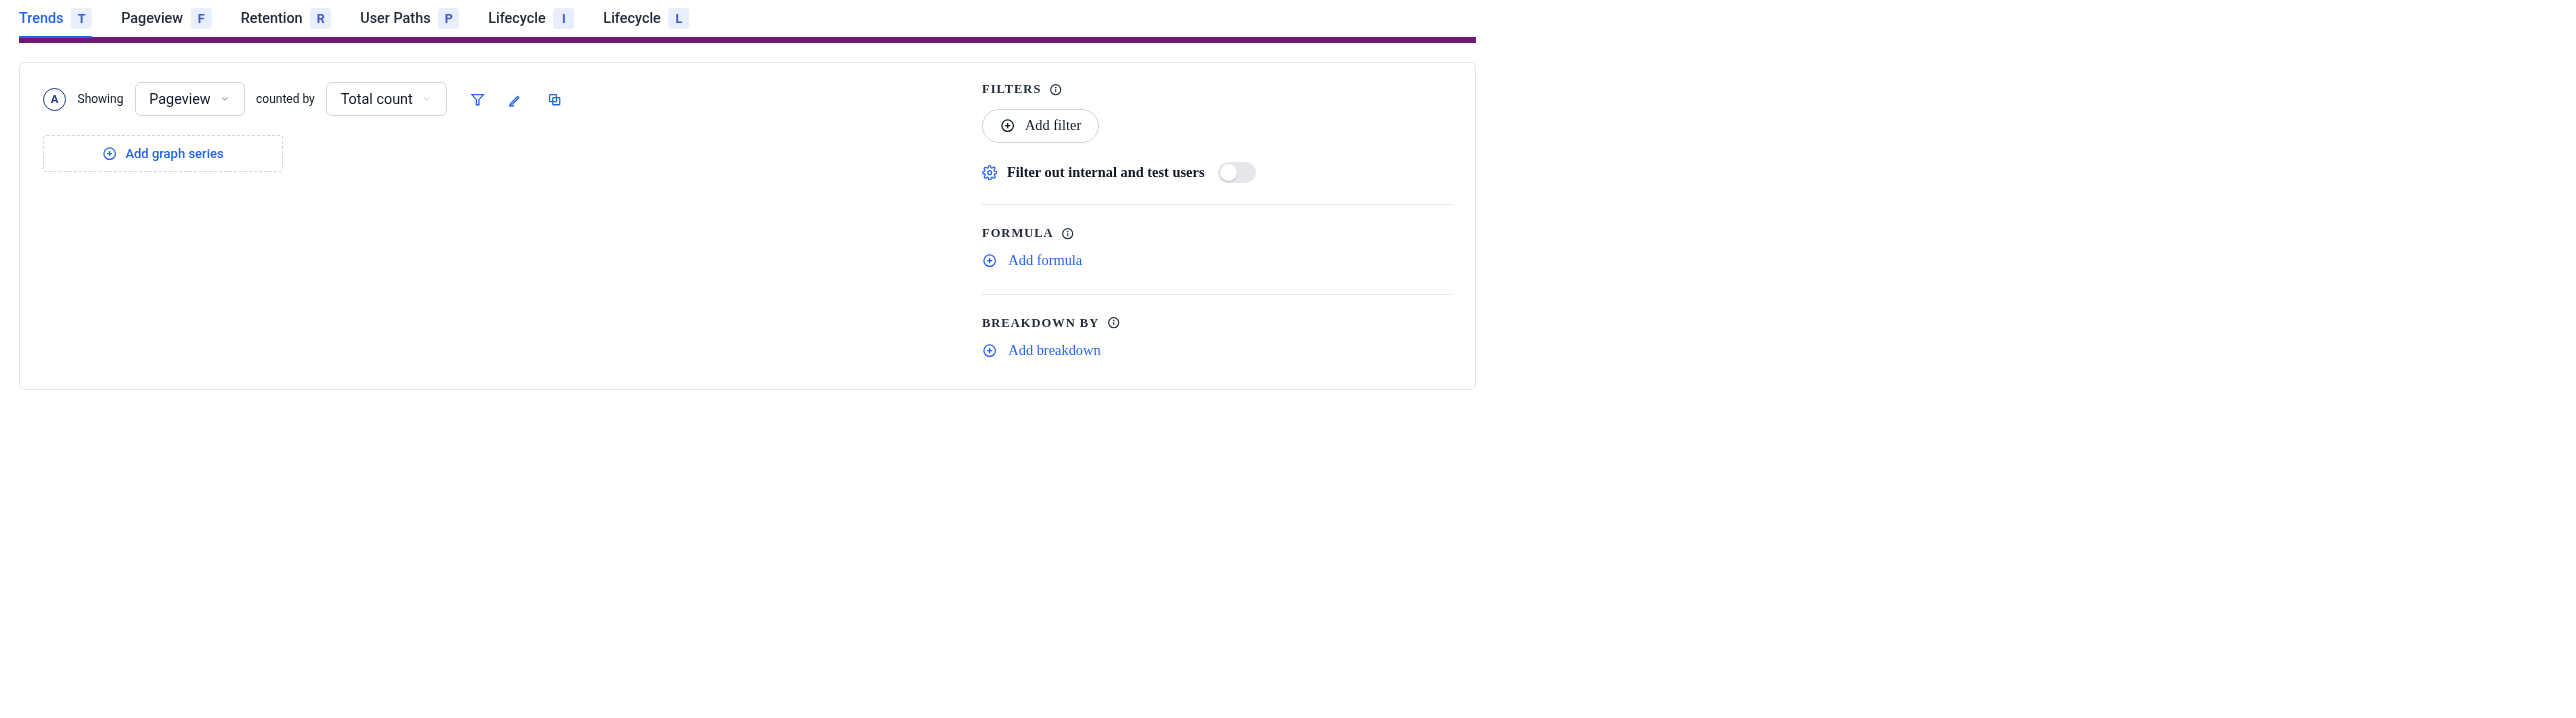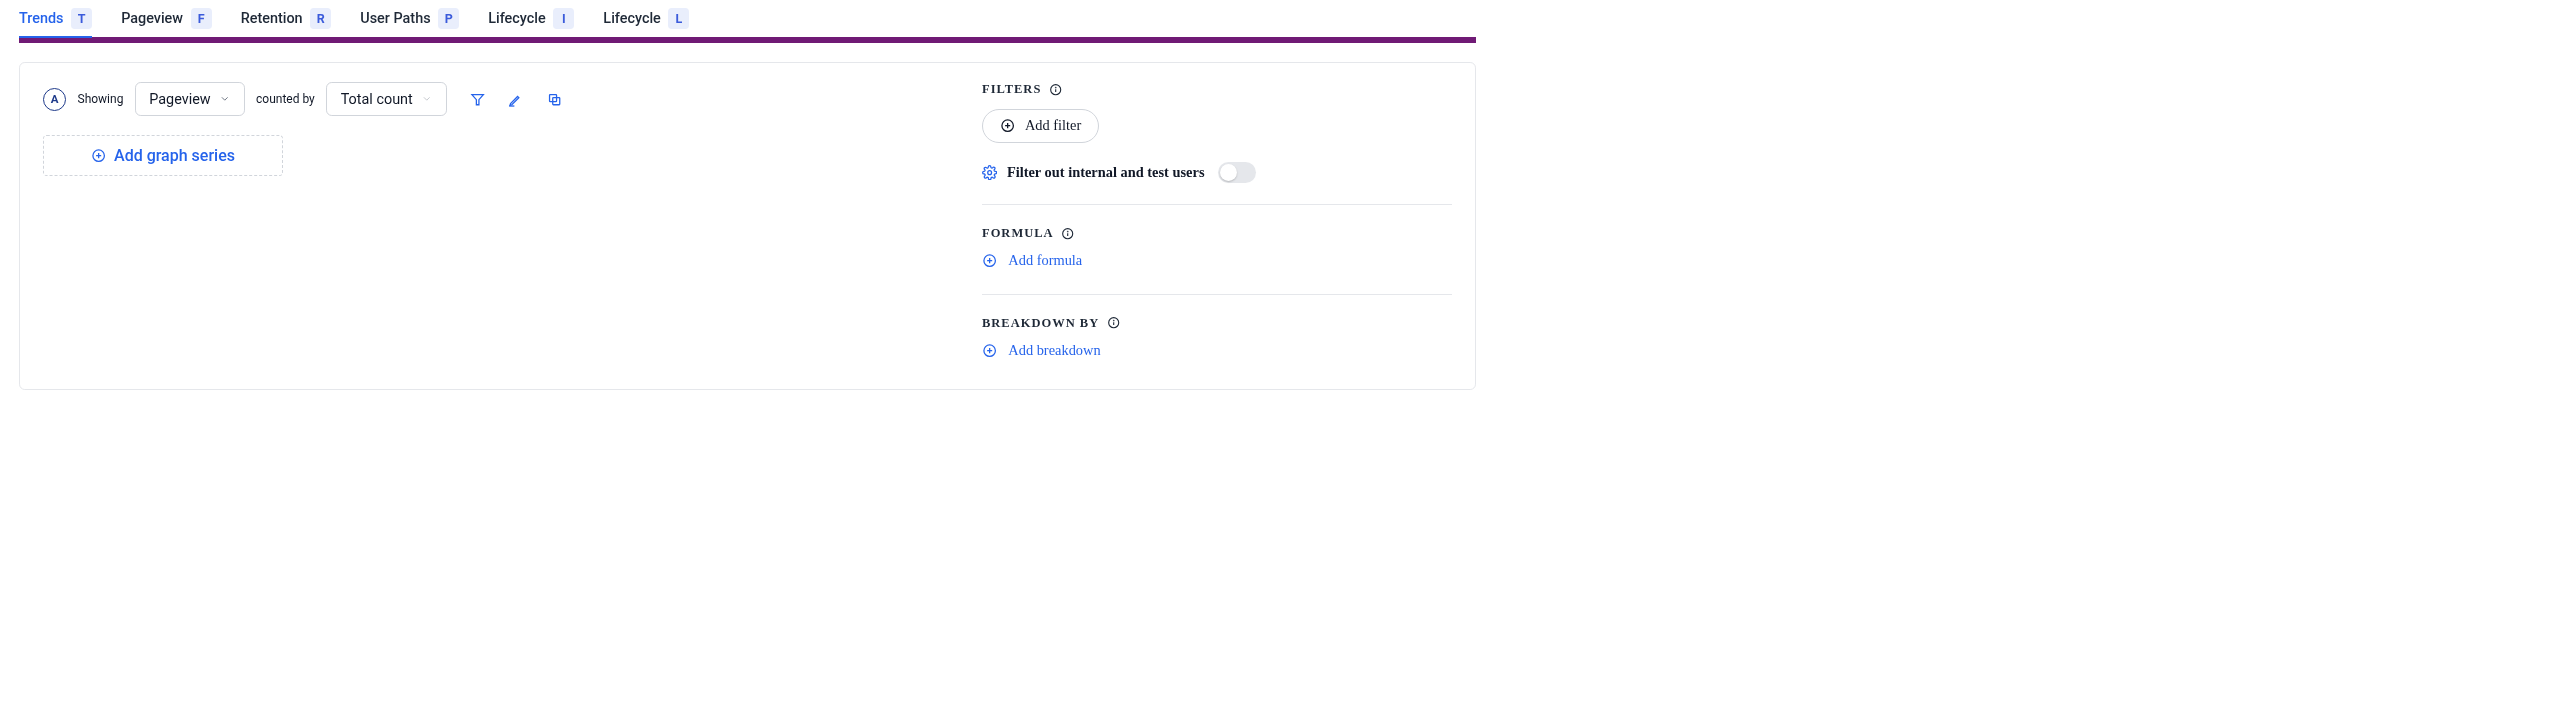--- a/index.html
+++ b/index.html
@@ -119,21 +119,21 @@
   }
   .add-series {
     margin-top: 19px;
     border: 1px dashed #d1d5db;
     border-radius: 3.8px;
     padding: 9.6px 15.3px;
     display: inline-flex;
     align-items: center;
     gap: 7.7px;
     color: #2563eb;
-    font-size: 16px;
+    font-size: 13px;
     font-weight: 500;
     cursor: pointer;
     width: 240px;
     justify-content: center;
   }
   
   .section-head {
     display: flex;
     align-items: center;
     gap: 7.7px;

